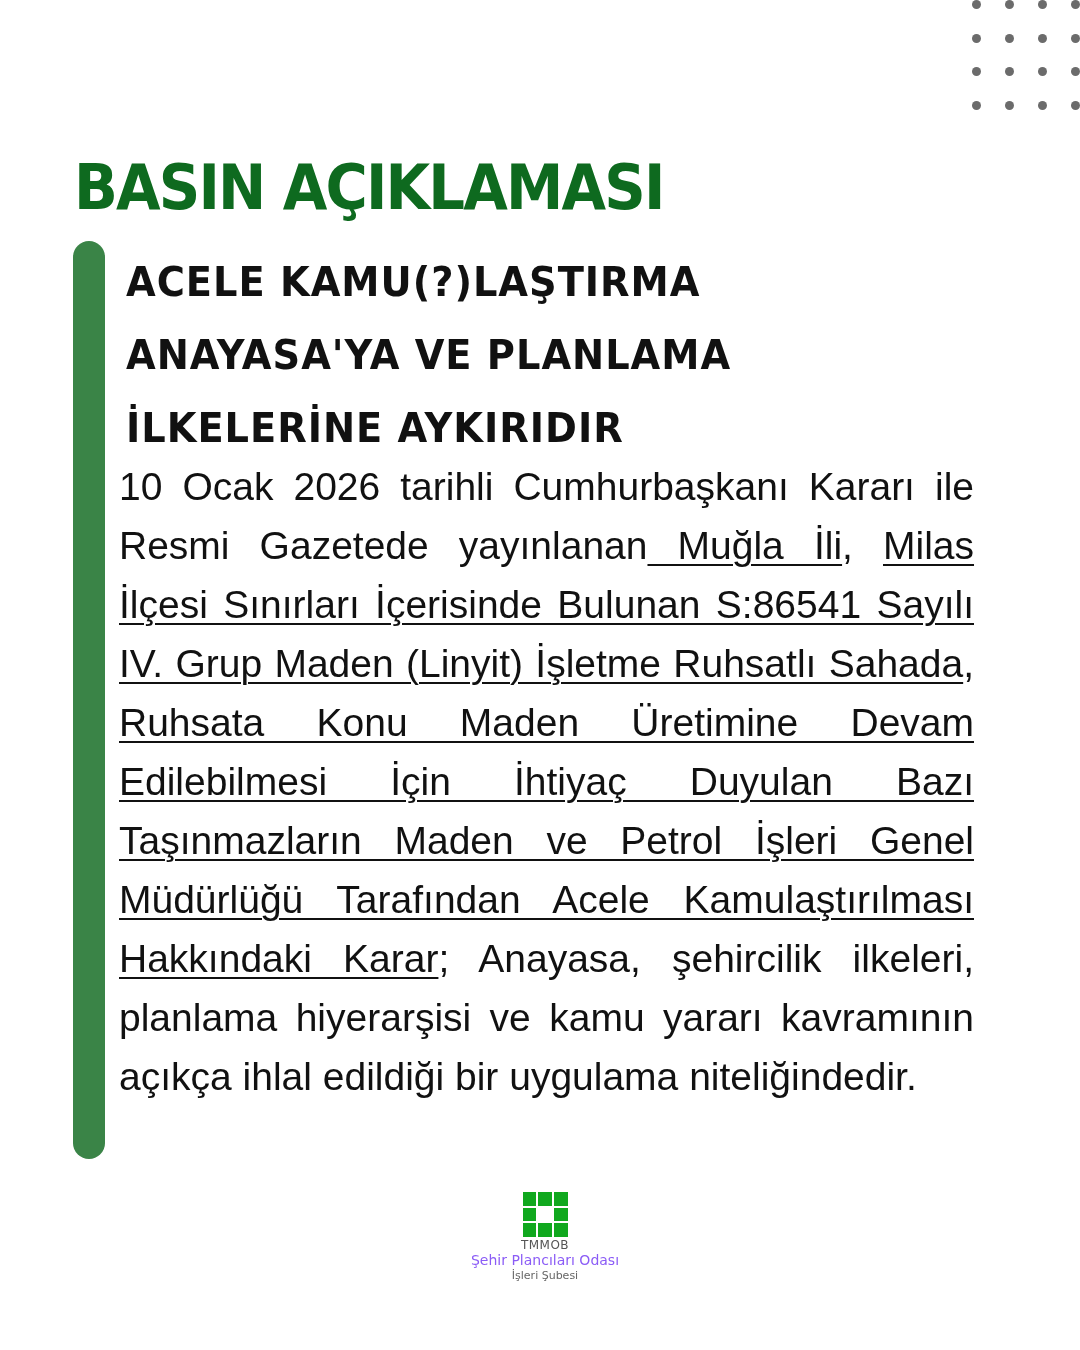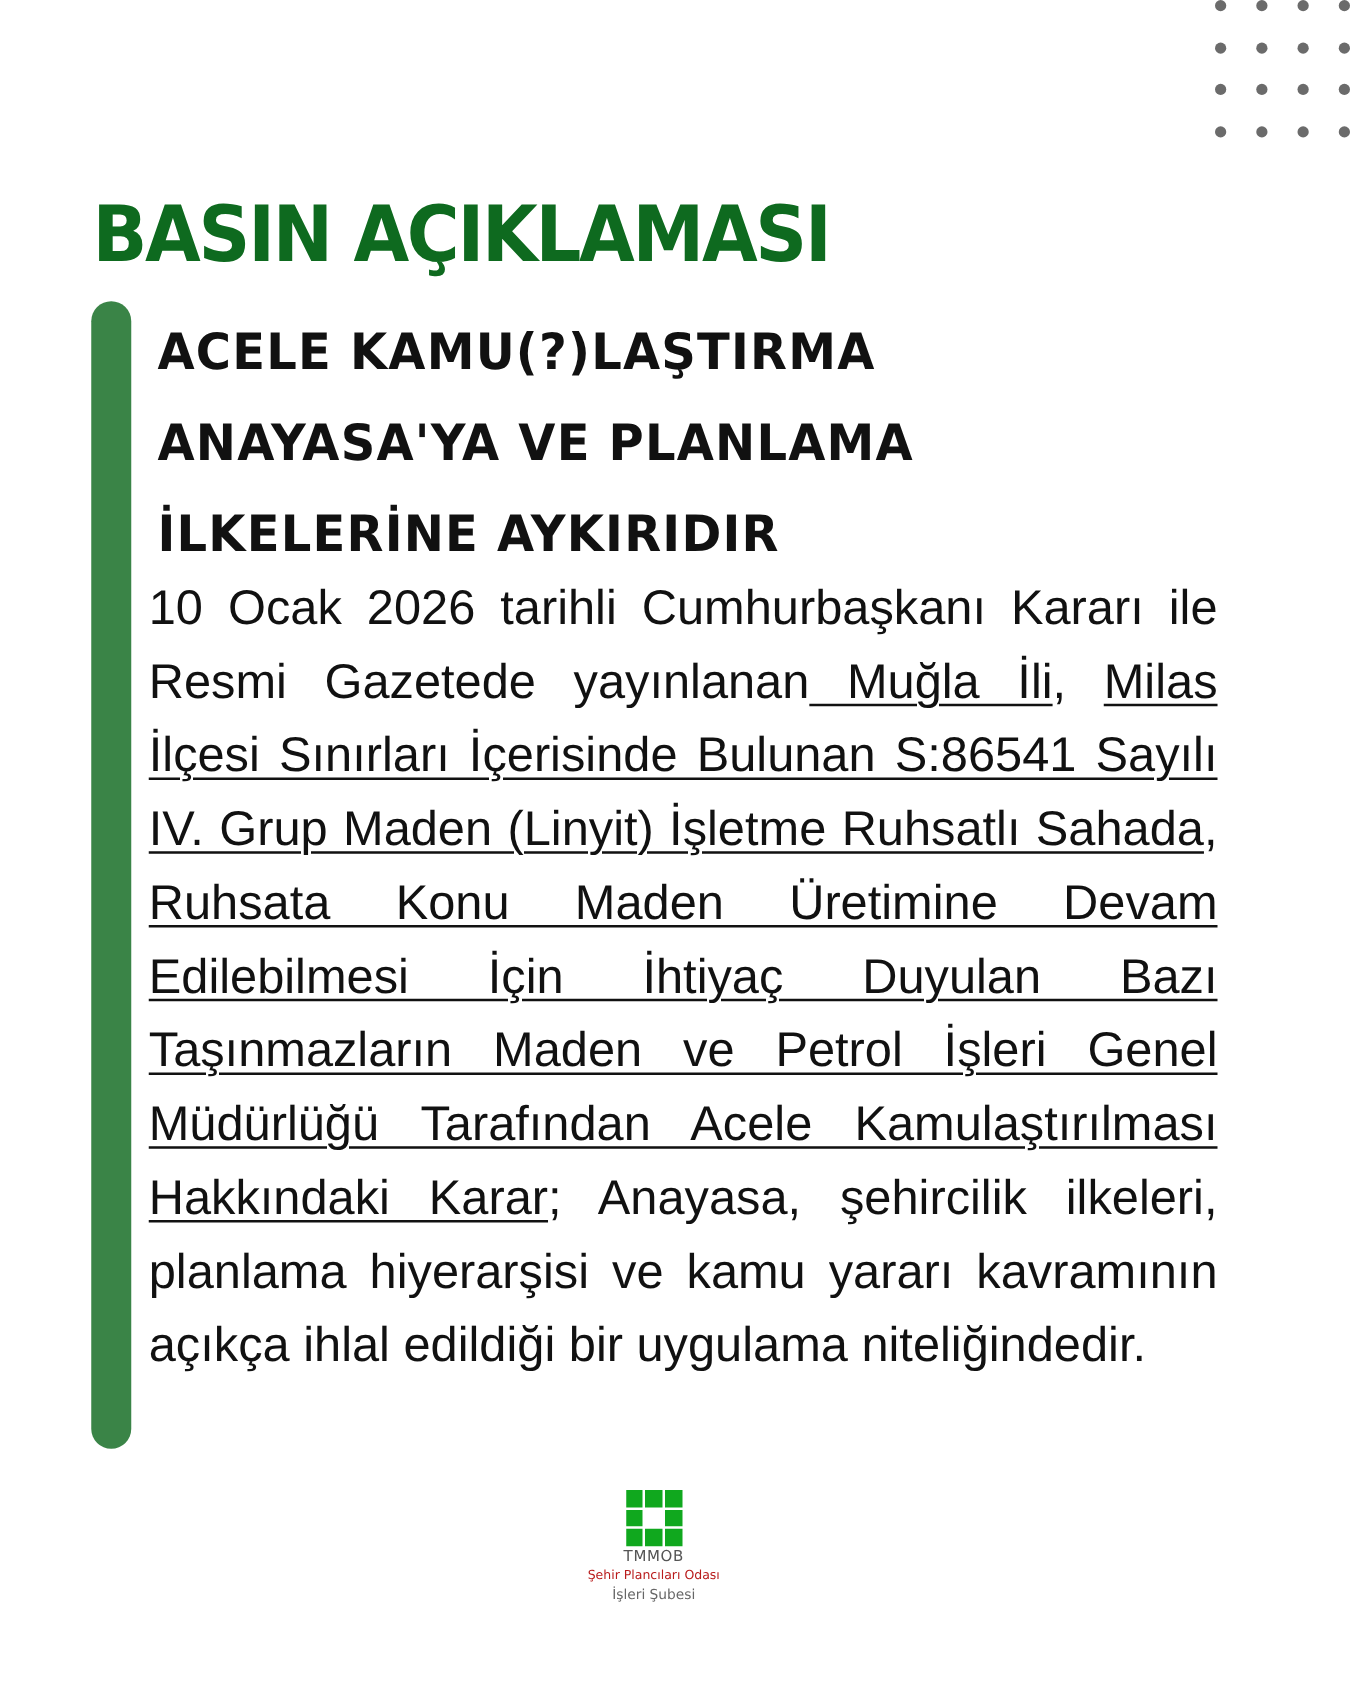--- a/index.html
+++ b/index.html
@@ -83,21 +83,21 @@
       text-align: justify;
       text-align-last: left;
     }
     .body-text u {
       text-decoration: underline;
       text-decoration-thickness: 2px;
       text-underline-offset: 5px;
     }
     .logo {
       position: absolute;
-      left: 423px;
+      left: 445px;
       top: 1192px;
       width: 200px;
       text-align: center;
     }
     .logo-mark {
       width: 45px;
       height: 45px;
       margin: 0 auto;
       display: grid;
       grid-template-columns: repeat(3, 1fr);
@@ -114,22 +114,22 @@
     .logo-org {
       font-family: "DejaVu Sans", sans-serif;
       font-size: 12px;
       color: #555555;
       letter-spacing: 0.5px;
       margin-top: 1px;
       line-height: 14px;
     }
     .logo-name {
       font-family: "DejaVu Sans", sans-serif;
-      font-size: 10px;
-      color: #b91c1c;
+      font-size: 14px;
+      color: #8b5cf6;
       line-height: 17px;
       white-space: nowrap;
     }
     .logo-branch {
       font-family: "DejaVu Sans", sans-serif;
       font-size: 11px;
       color: #666666;
       line-height: 14px;
     }
   </style>

